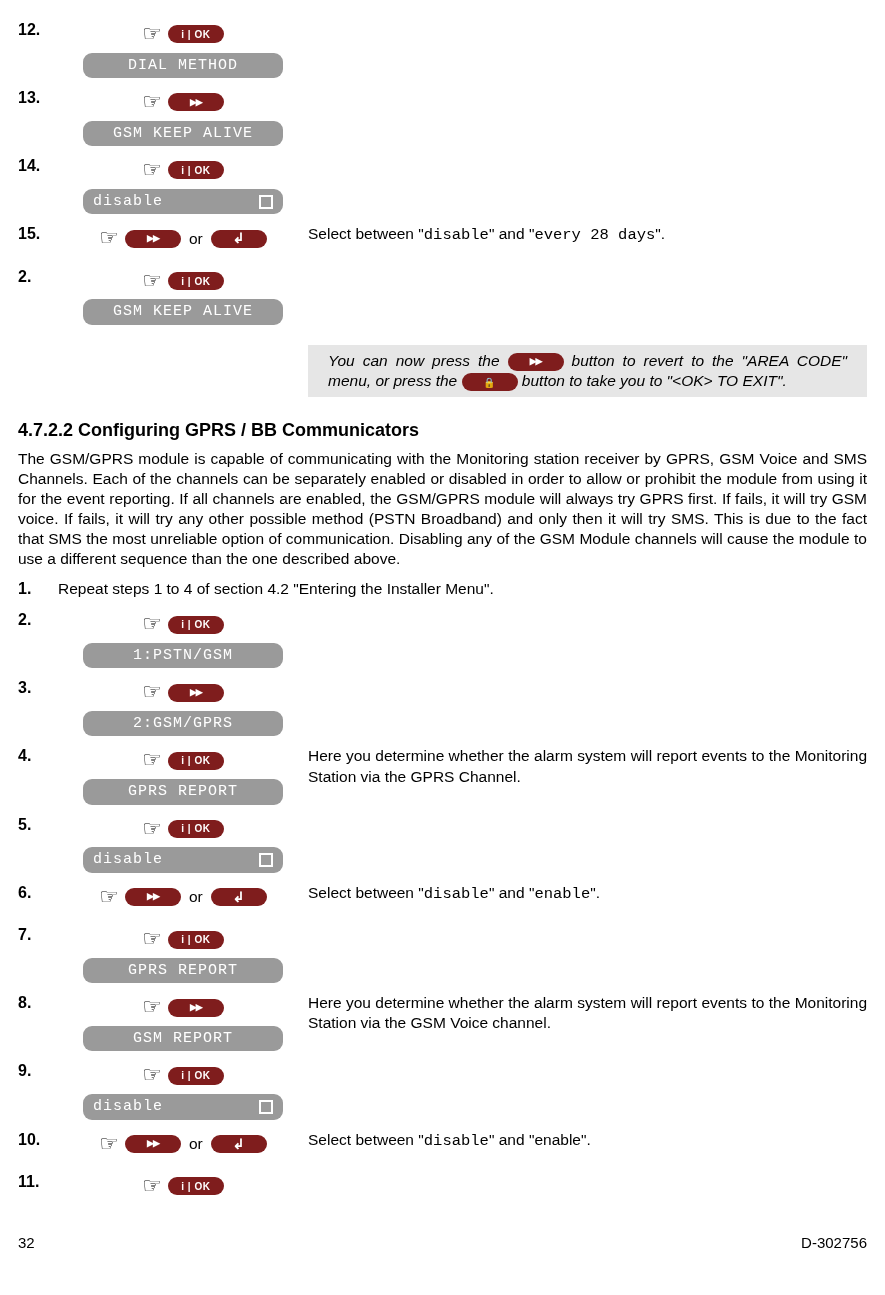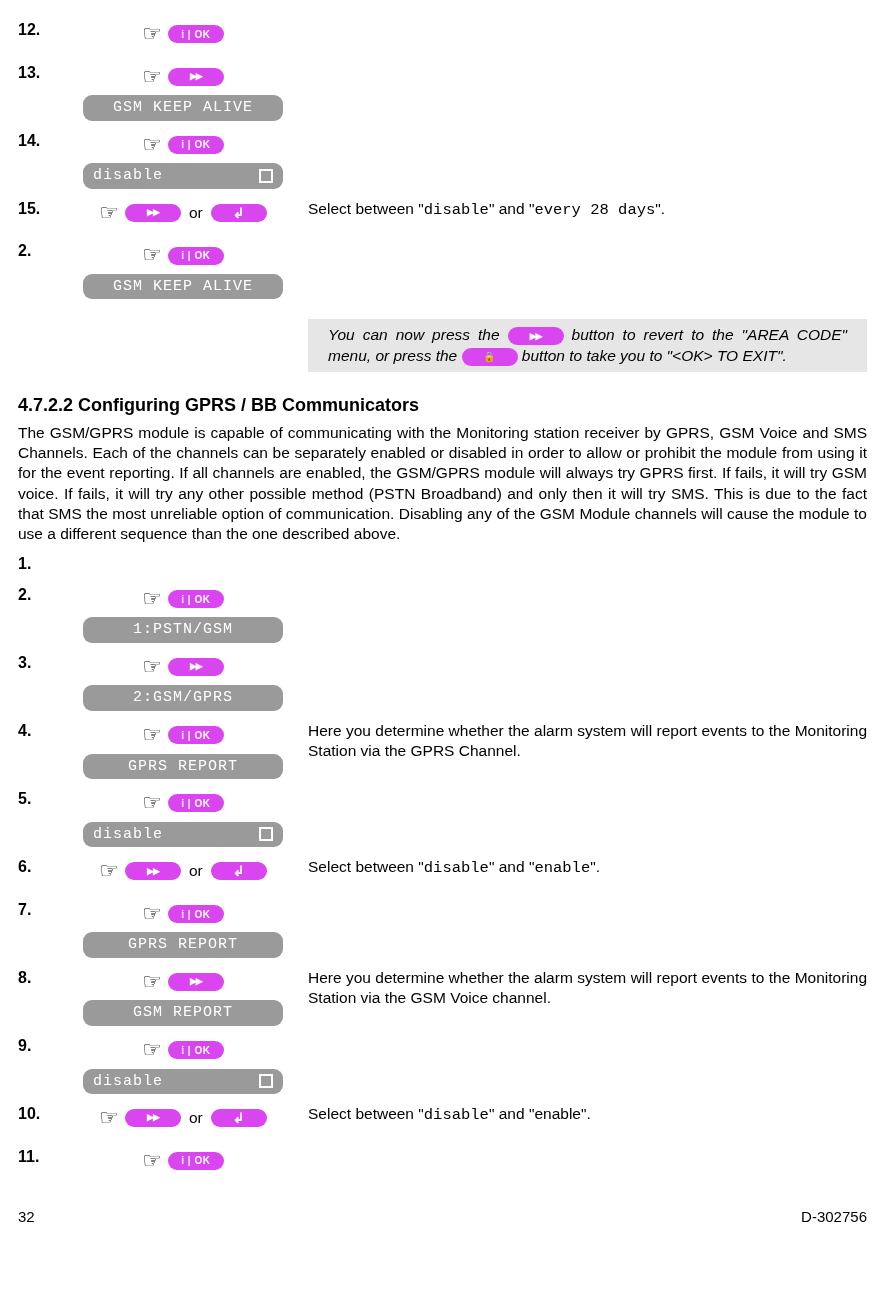--- a/index.html
+++ b/index.html
@@ -35,21 +35,21 @@
     align-items: center;
     gap: 4px;
     margin-bottom: 4px;
     justify-content: center;
   }
   .pointing-hand {
     font-size: 22px;
     margin-right: 2px;
   }
   .key-black {
-    background: #d946ef;
+    background: #7f1d1d;
     color: #fff;
     font-size: 10px;
     font-weight: bold;
     letter-spacing: 0.5px;
     border-radius: 10px;
     height: 18px;
     min-width: 44px;
     display: inline-flex;
     align-items: center;
     justify-content: center;
@@ -106,20 +106,21 @@
 </head>
 <body>
 
 <div class="row">
   <div class="step-num">12.</div>
   <div class="controls-col">
     <div class="btn-line">
       <span class="pointing-hand">☞</span>
       <span class="key-black key-ok">i | OK</span>
     </div>
+    <div class="display-box">DIAL METHOD</div>
   </div>
 </div>
 
 <div class="row">
   <div class="step-num">13.</div>
   <div class="controls-col">
     <div class="btn-line">
       <span class="pointing-hand">☞</span>
       <span class="key-black key-fwd"></span>
     </div>
@@ -175,20 +176,21 @@
       <span>You can now press the </span><span class="key-black key-fwd"></span><span> button to revert to the "AREA CODE" menu, or press the  </span><span class="key-black key-lock"></span><span> button to take you to "&lt;OK&gt; TO EXIT".</span>
     </div>
   </div>
 </div>
 
 <h3 class="sect">4.7.2.2 Configuring GPRS / BB Communicators</h3>
 <p class="body">The GSM/GPRS module is capable of communicating with the Monitoring station receiver by GPRS, GSM Voice and SMS Channels. Each of the channels can be separately enabled or disabled in order to allow or prohibit the module from using it for the event reporting. If all channels are enabled, the GSM/GPRS module will always try GPRS first. If fails, it will try GSM voice. If fails, it will try any other possible method (PSTN Broadband) and only then it will try SMS. This is due to the fact that SMS the most unreliable option of communication. Disabling any of the GSM Module channels will cause the module to use a different sequence than the one described above.</p>
 
 <div class="row">
   <div class="step-num">1.</div>
+  <div class="desc-col">Repeat steps 1 to 4 of section 4.2 "Entering the Installer Menu".</div>
 </div>
 
 <div class="row">
   <div class="step-num">2.</div>
   <div class="controls-col">
     <div class="btn-line">
       <span class="pointing-hand">☞</span>
       <span class="key-black key-ok">i | OK</span>
     </div>
     <div class="display-box">1:PSTN/GSM</div>

